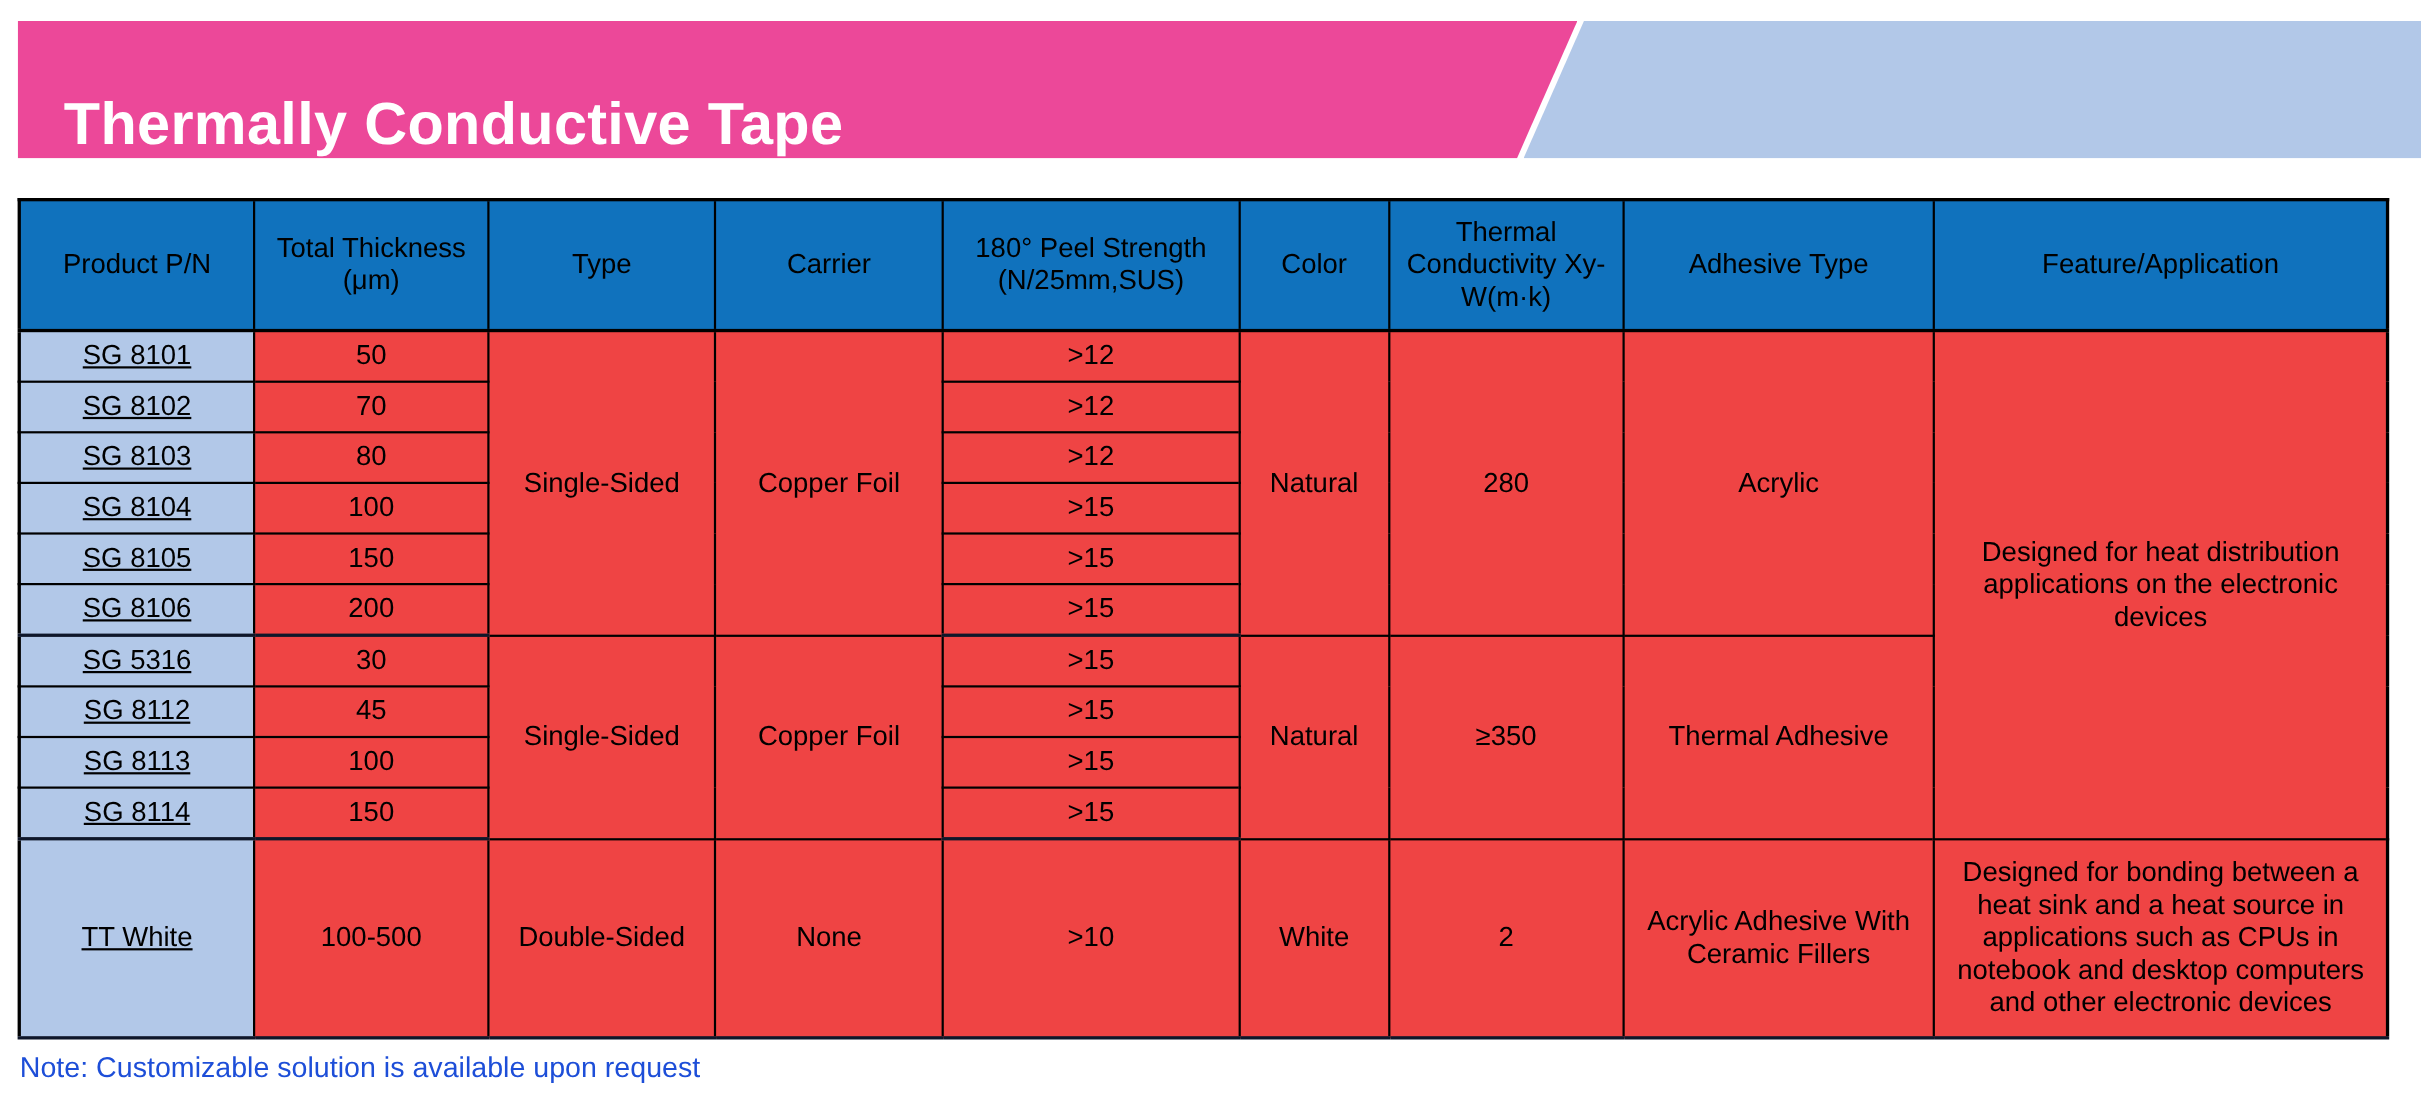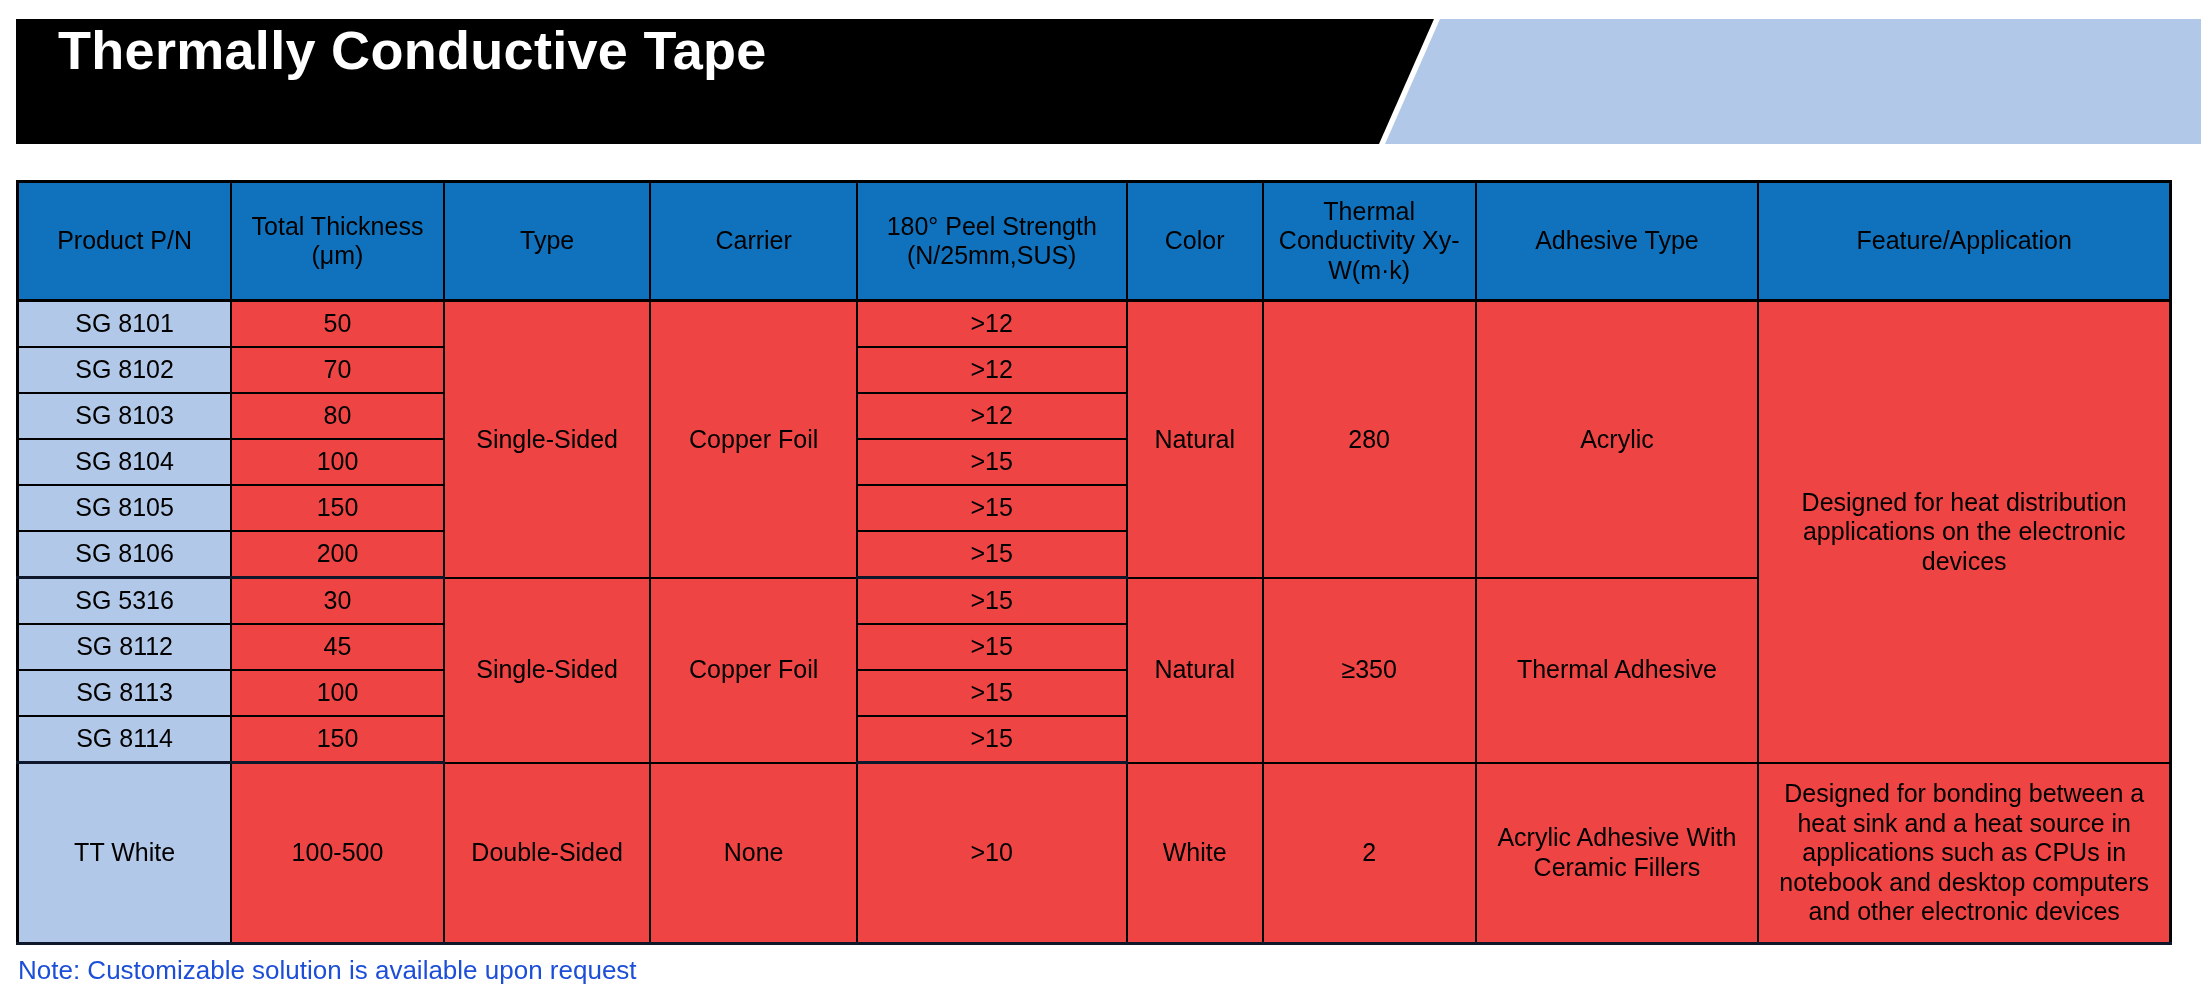--- a/index.html
+++ b/index.html
@@ -31,24 +31,24 @@
     height: 125px;
     background: #b2c8e8;
     clip-path: polygon(55px 0, 816px 0, 816px 125px, 0 125px);
   }
   .banner-dark {
     position: absolute;
     left: 16px;
     top: 19px;
     width: 1418px;
     height: 125px;
-    background: #000000;
+    background: #ec4899;
     clip-path: polygon(0 0, 1418px 0, 1363px 125px, 0 125px);
     display: flex;
-    align-items: flex-start;
+    align-items: flex-end;
   }
   .banner-title {
     color: #ffffff;
     font-size: 54px;
     font-weight: bold;
     letter-spacing: 0.3px;
     margin-left: 42px;
     white-space: nowrap;
   }
 
@@ -97,20 +97,21 @@
   col.c-carr  { width: 203px; }
   col.c-peel  { width: 265px; }
   col.c-color { width: 134px; }
   col.c-cond  { width: 209px; }
   col.c-adh   { width: 278px; }
   col.c-feat  { width: 405px; }
 
   td.pn {
     background: #b2c8e8 !important;
     font-size: 25px;
+    text-decoration: underline;
   }
   td.data-row-cell { height: 44px; }
 
   td.feature {
     text-align: left;
     vertical-align: middle;
     padding: 0 6px 0 8px;
     font-size: 25px;
     line-height: 1.35;
   }

